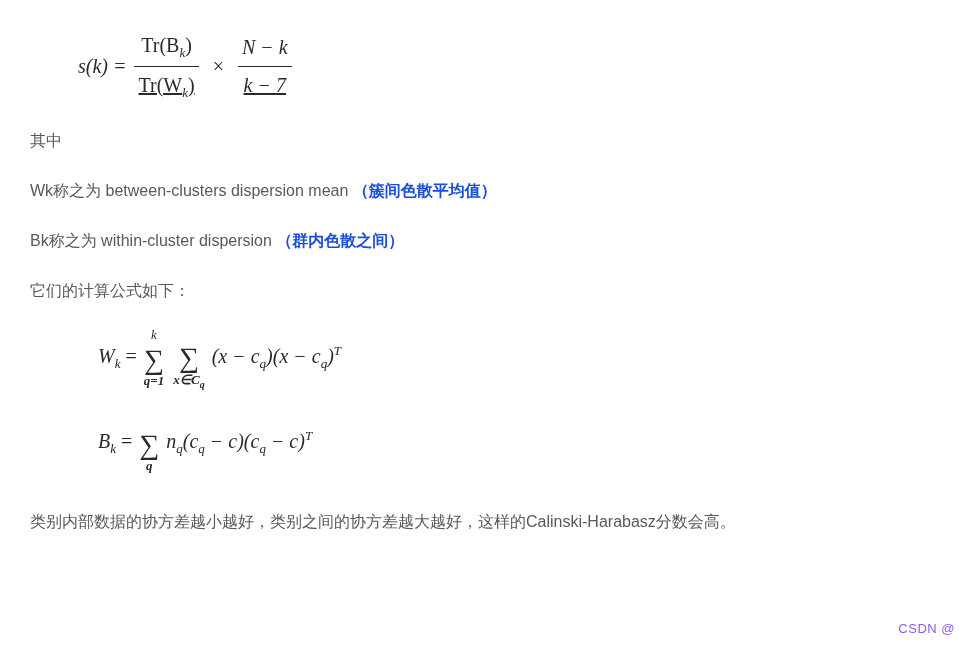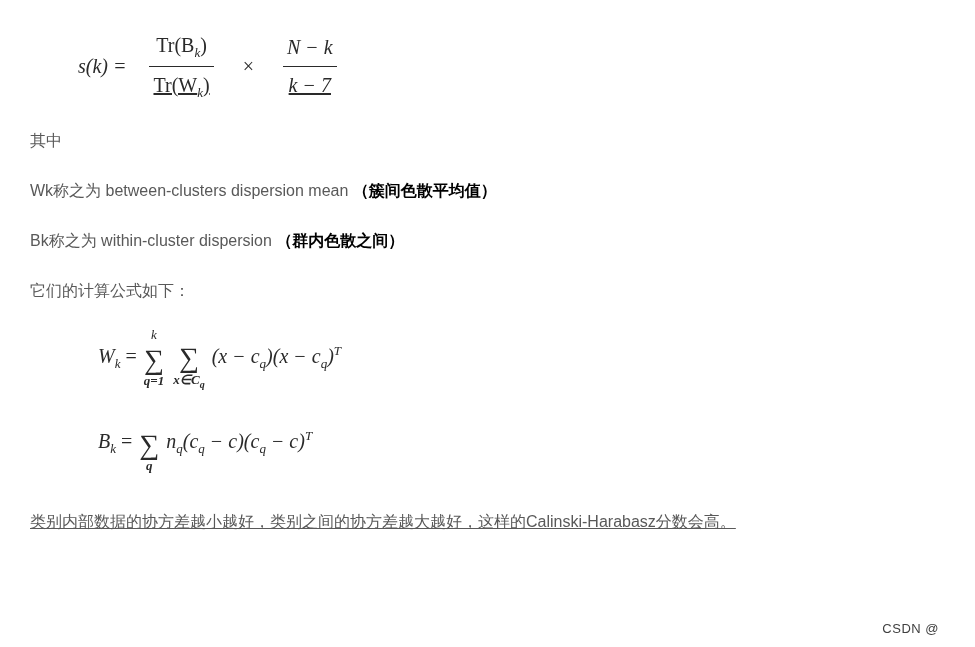--- a/index.html
+++ b/index.html
@@ -27,21 +27,21 @@
     .formula-block-2 {
       margin: 22px 0 18px 80px;
       font-family: "Cambria Math", "Times New Roman", serif;
       font-size: 20px;
       color: #2a2a2a;
     }
     .frac {
       display: inline-block;
       vertical-align: middle;
       text-align: center;
-      margin: 0 18px;
+      margin: 0 3px;
     }
     .frac .num {
       display: block;
       border-bottom: 1.3px solid #2a2a2a;
       padding: 0 4px 1px 4px;
     }
     .frac .den {
       display: block;
       padding: 1px 4px 0 4px;
       text-decoration: underline;
@@ -49,21 +49,21 @@
     .inline-mid {
       display: inline-block;
       vertical-align: middle;
     }
     .para {
       margin: 22px 12px;
       color: #595959;
     }
     .bold {
       font-weight: bold;
-      color: #000000;
+      color: #1d4ed8;
     }
     .sum-sym {
       font-size: 28px;
       display: inline-block;
       vertical-align: middle;
       line-height: 1;
       position: relative;
     }
     .sum-wrap {
       display: inline-block;
@@ -96,24 +96,24 @@
       font-style: italic;
     }
     .ital {
       font-style: italic;
     }
     .eq-line {
       margin: 14px 0;
     }
     .watermark {
       position: absolute;
-      right: 36px;
+      right: 20px;
       bottom: 6px;
       font-size: 13px;
-      color: #404040;
+      color: #8b5cf6;
       letter-spacing: 0.5px;
       pointer-events: none;
     }
   </style>
 </head>
 <body>
 
 <div class="formula-block">
   <span class="inline-mid ital">s(k) =</span>
   <span class="frac">
@@ -173,15 +173,15 @@
       <span class="sum-sym">∑</span>
       <span class="sum-bot ital">q</span>
     </span>
     <span class="inline-mid ital">
       <span>n</span><span class="sub">q</span><span>(c</span><span class="sub">q</span><span> − c)(c</span><span class="sub">q</span><span> − c)</span><span class="sup">T</span>
     </span>
   </div>
 
 </div>
 
-<p class="para" style="margin-top:36px;text-decoration:underline;">类别内部数据的协方差越小越好，类别之间的协方差越大越好，这样的Calinski-Harabasz分数会高。</p>
+<p class="para" style="margin-top:36px;">类别内部数据的协方差越小越好，类别之间的协方差越大越好，这样的Calinski-Harabasz分数会高。</p>
 
 <div class="watermark">CSDN @</div>
 
 </body></html>

